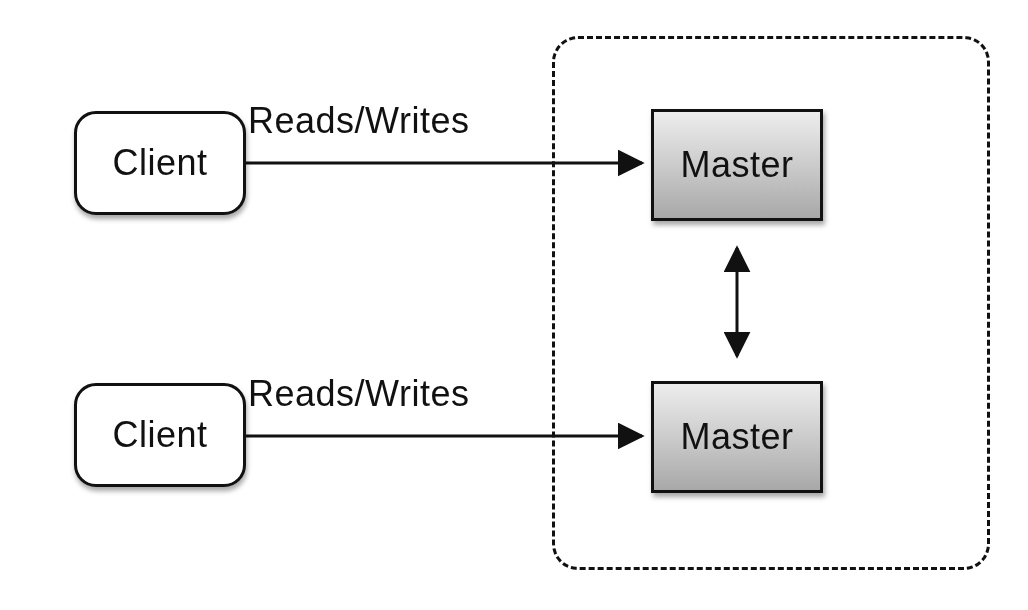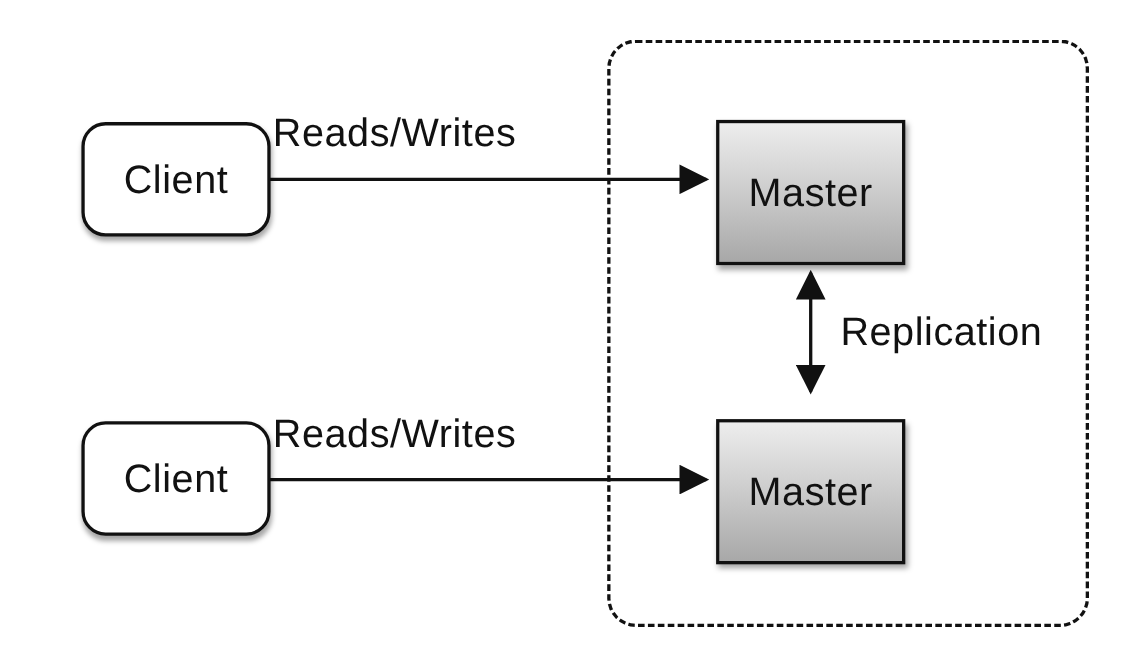--- a/index.html
+++ b/index.html
@@ -33,21 +33,21 @@
     border: 3.5px solid #111111;
     border-radius: 22px;
     box-shadow: 1px 4px 5px rgba(0,0,0,0.35);
     margin-left: 32px;
   }
   .client-1 { top: 111px; }
   .client-2 { top: 383px; }
   .master {
     left: 651px;
     width: 172px;
-    height: 132px;
+    height: 112px;
     background: linear-gradient(to bottom, #ededed 0%, #cfcfcf 45%, #a8a8a8 100%);
     border: 3.5px solid #111111;
     box-shadow: 2px 4px 5px rgba(0,0,0,0.35);
   }
   .master-1 { top: 109px; }
   .master-2 { top: 381px; }
   .replication-zone {
     position: absolute;
     left: 552px;
     top: 36px;
@@ -101,15 +101,14 @@
 
   <div class="node master master-1">
     <span>Master</span>
   </div>
   <div class="node master master-2">
     <span>Master</span>
   </div>
 
   <div class="edge-label rw-label-1">Reads/Writes</div>
   <div class="edge-label rw-label-2">Reads/Writes</div>
-  <div class="edge-label replication-label">Replication</div>
 
 </div>
 
 </body></html>

